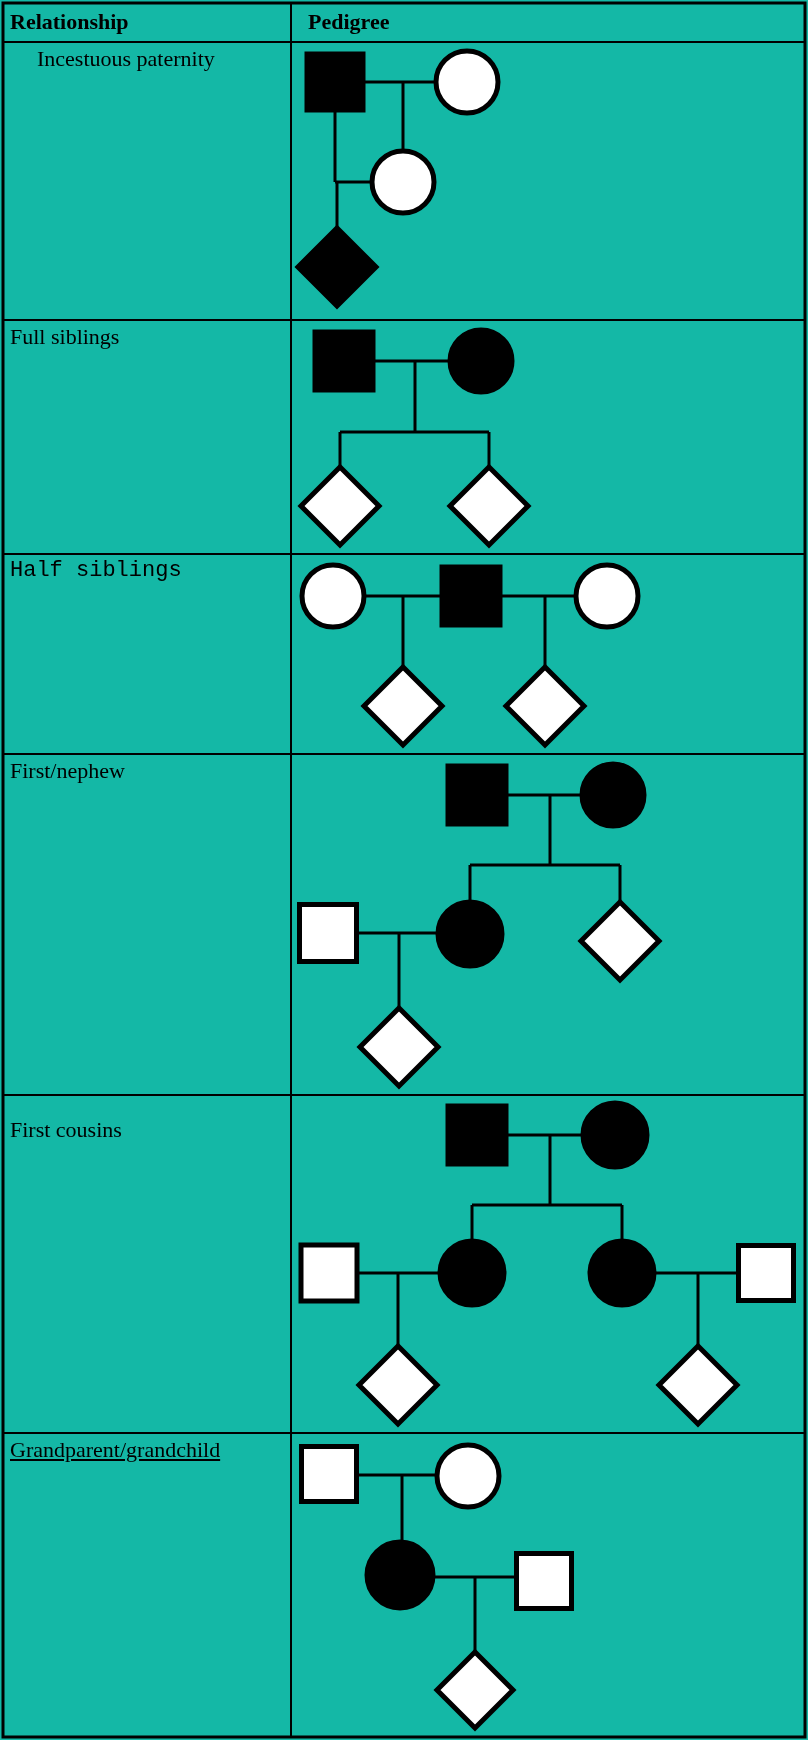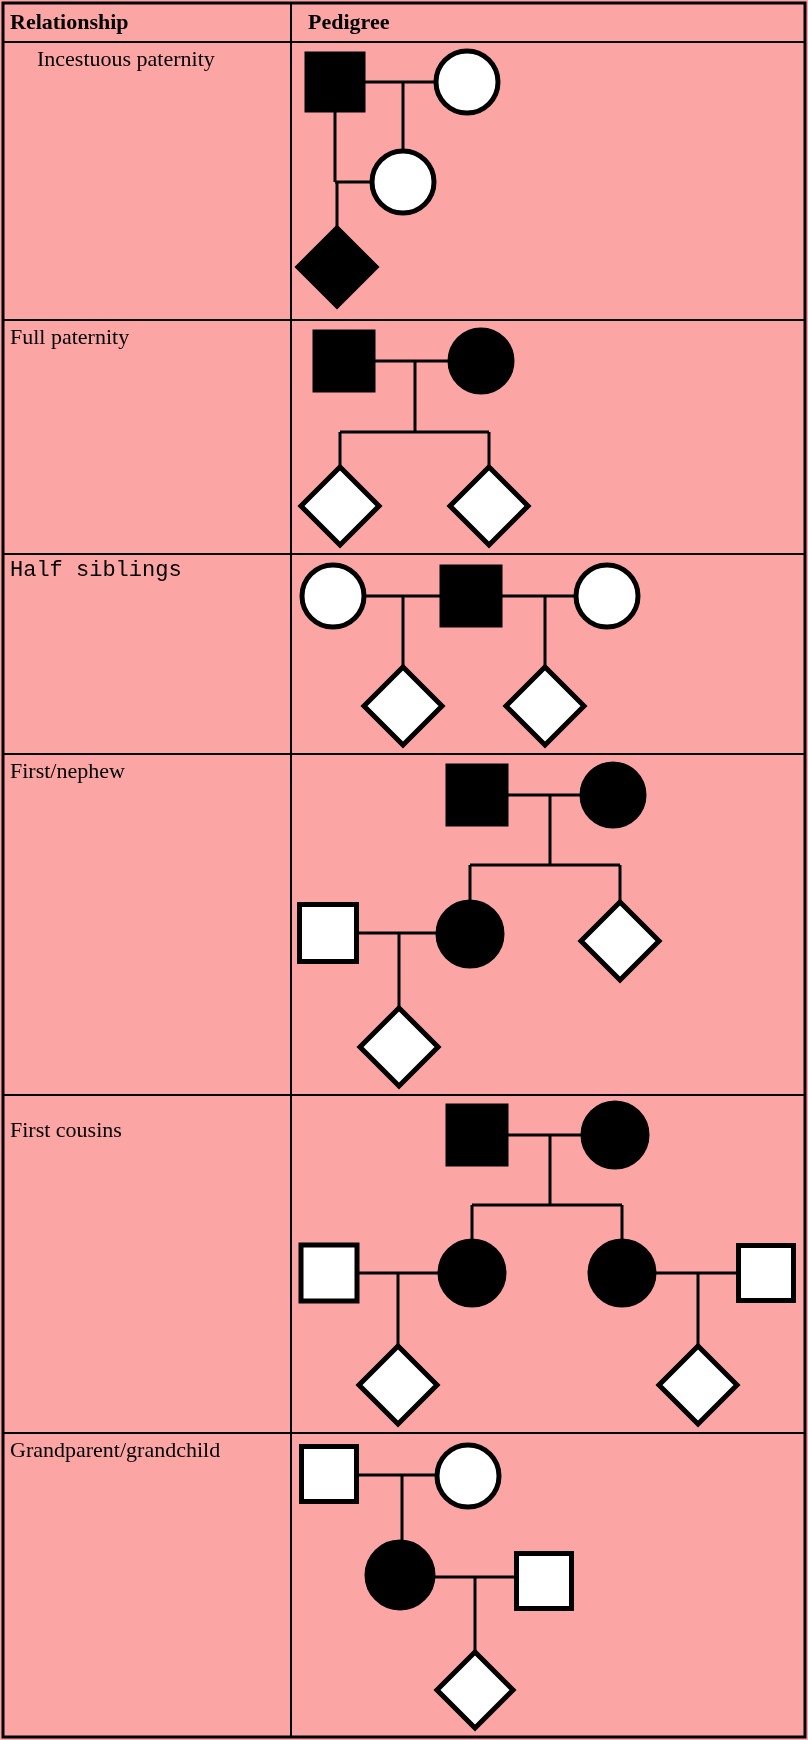--- a/index.html
+++ b/index.html
@@ -1,20 +1,20 @@
 <!DOCTYPE html>
 <html><head>
 <meta charset="utf-8">
 <style>
   html, body { margin: 0; padding: 0; background: #ffffff; }
   .page {
     position: relative;
     width: 808px;
     height: 1740px;
-    background: #fca5a5;
+    background: #14b8a6;
     font-family: "Liberation Serif", serif;
     color: #000000;
     overflow: hidden;
   }
   .hdr {
     position: absolute;
     font-weight: bold;
     font-size: 22px;
     line-height: 26px;
     white-space: nowrap;
@@ -121,19 +121,19 @@
         <circle cx="468" cy="1476" r="31" fill="#ffffff" stroke="#000000" stroke-width="5"></circle>
         <circle cx="400" cy="1575" r="33" fill="#000000" stroke="#000000" stroke-width="5"></circle>
         <rect x="516.5" y="1553.5" width="55" height="55" fill="#ffffff" stroke="#000000" stroke-width="5"></rect>
         <polygon points="475,1652 513,1690 475,1728 437,1690" stroke-linejoin="miter" fill="#ffffff" stroke="#000000" stroke-width="5"></polygon>
       </g>
     </svg>
   <div class="hdr hdr-rel">Relationship</div>
   <div class="hdr hdr-ped">Pedigree</div>
   <div id="labels">
       <div class="row-label" style="top: 45px; margin-left: 27px;">Incestuous paternity</div>
-      <div class="row-label" style="top: 323px;">Full paternity</div>
+      <div class="row-label" style="top: 323px;">Full siblings</div>
       <div class="row-label" style="top: 557px; font-family: Liberation Mono, monospace;">Half siblings</div>
       <div class="row-label" style="top: 757px;">First/nephew</div>
       <div class="row-label" style="top: 1116px;">First cousins</div>
-      <div class="row-label" style="top: 1436px;">Grandparent/grandchild</div>
+      <div class="row-label" style="top: 1436px; text-decoration: underline;">Grandparent/grandchild</div>
     </div>
 </div>
 
 </body></html>

